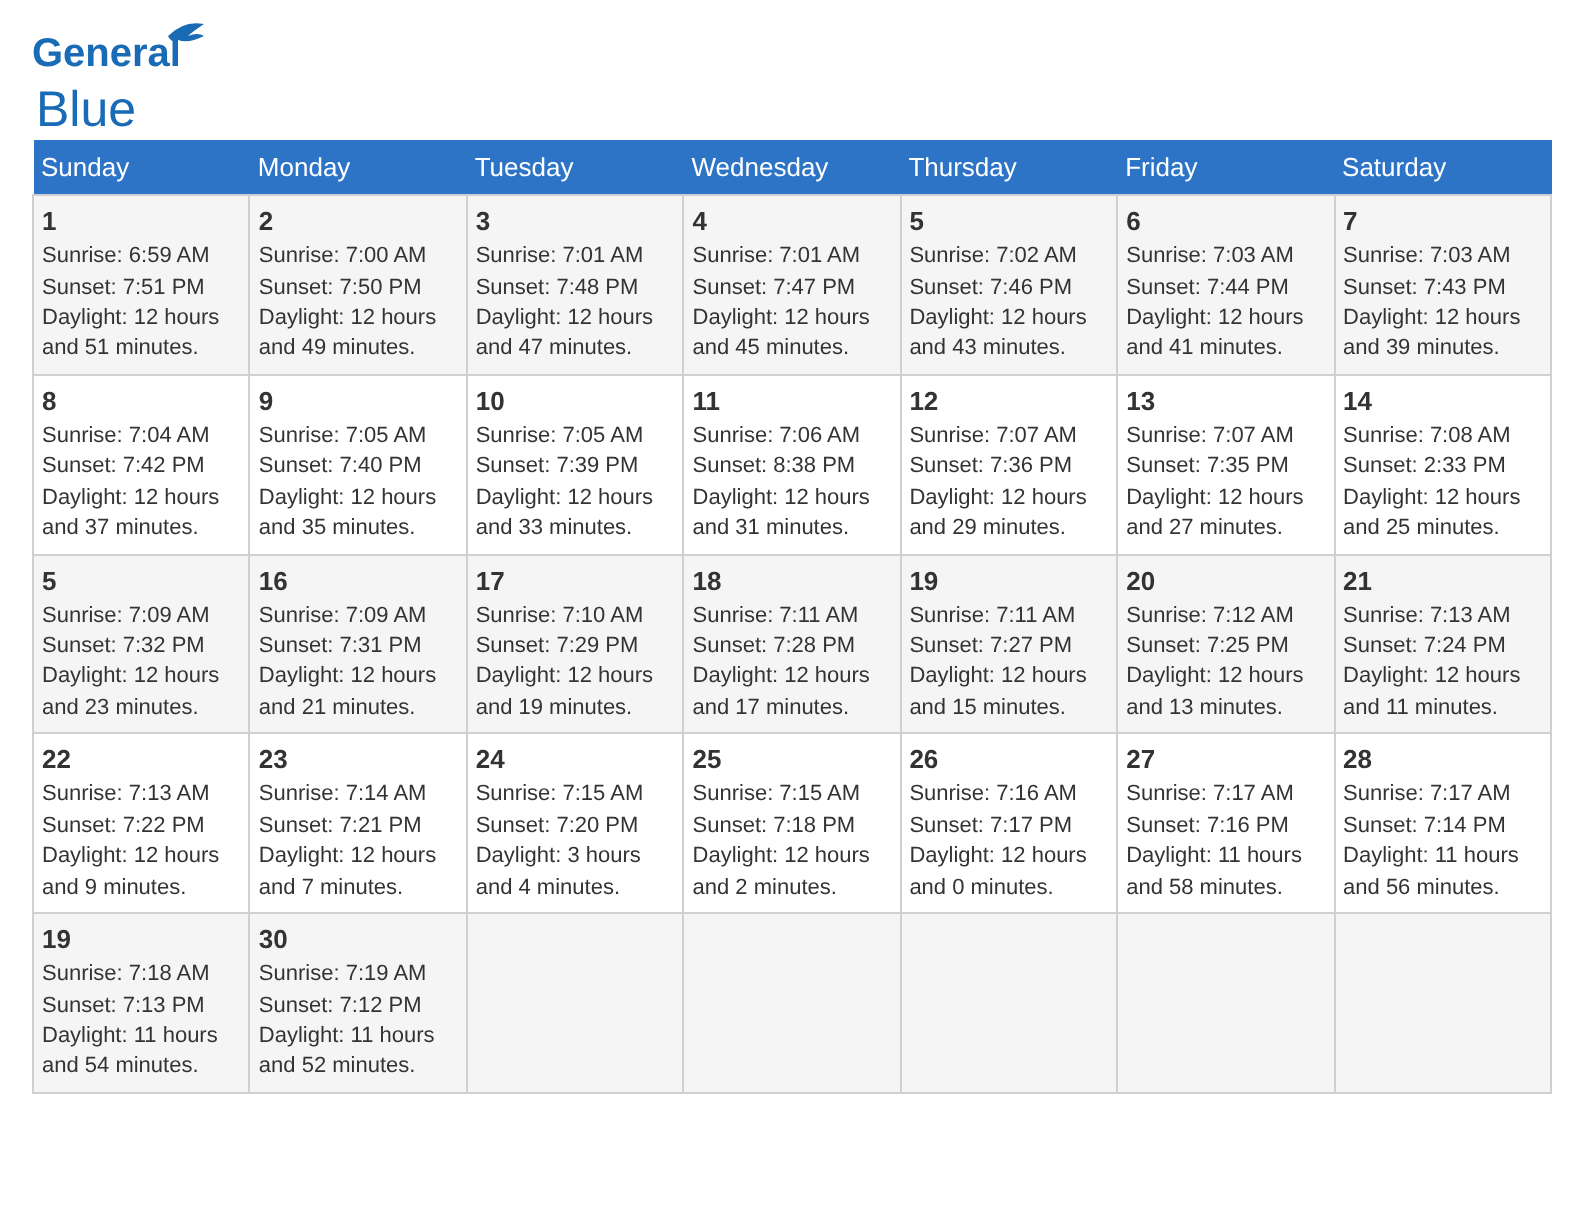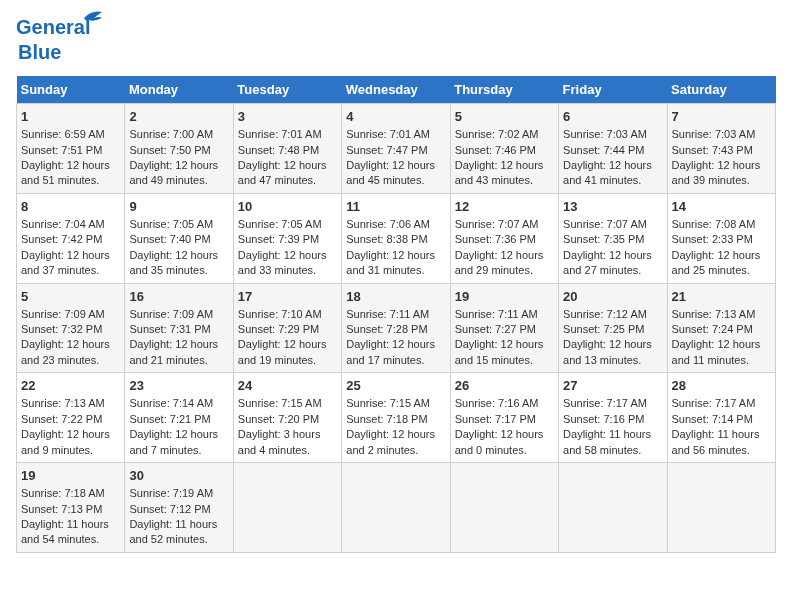--- a/index.html
+++ b/index.html
@@ -7,21 +7,21 @@
       font-family: Arial, sans-serif;
       background: #fff;
       width: 792px;
       min-height: 612px;
       padding: 16px;
     }
     .header-area {
       display: flex;
       justify-content: space-between;
       align-items: flex-start;
-      margin-bottom: 12px;
+      margin-bottom: 0;
     }
     .logo {
       display: flex;
       flex-direction: column;
       align-items: flex-start;
     }
     .title-area {
       text-align: right;
     }
     .month-title {
@@ -37,21 +37,21 @@
       width: 100%;
       border-collapse: collapse;
       font-size: 11px;
     }
     th {
       background-color: #2d74c7;
       color: #fff;
       padding: 6px 4px;
       text-align: left;
       font-size: 13px;
-      font-weight: bold;
+      font-weight: normal;
     }
     td {
       vertical-align: top;
       padding: 4px 4px;
       border: 1px solid #d0d0d0;
       width: 108px;
       min-height: 70px;
       color: #333;
       line-height: 1.4;
     }
@@ -71,21 +71,21 @@
 <div class="header-area">
   <div class="logo">
     <div style="display:flex; align-items:center; gap:4px;">
       <div style="position:relative; display:inline-block;">
         <span style="font-size:20px; font-weight:bold; color:#1a6bb5;">General</span>
         <svg width="30" height="20" viewBox="0 0 30 20" style="position:absolute; top:-8px; right:-14px;">
           <path d="M10,10 Q18,2 28,4 Q22,8 20,10 Q25,8 28,10 Q20,14 15,12 Q12,14 10,10Z" fill="#1a6bb5"></path>
         </svg>
       </div>
     </div>
-    <span style="font-size:20px; font-weight:bold; color:#1a6bb5; margin-top:2px; padding-left:2px;">Blue</span>
+    <span style="font-size:25px; font-weight:normal; color:#1a6bb5; margin-top:2px; padding-left:2px;">Blue</span>
   </div>
   <div class="title-area">
     <div class="month-title"></div>
     <div class="location-title"></div>
   </div>
 </div>
 
 <table>
   <thead>
     <tr>

